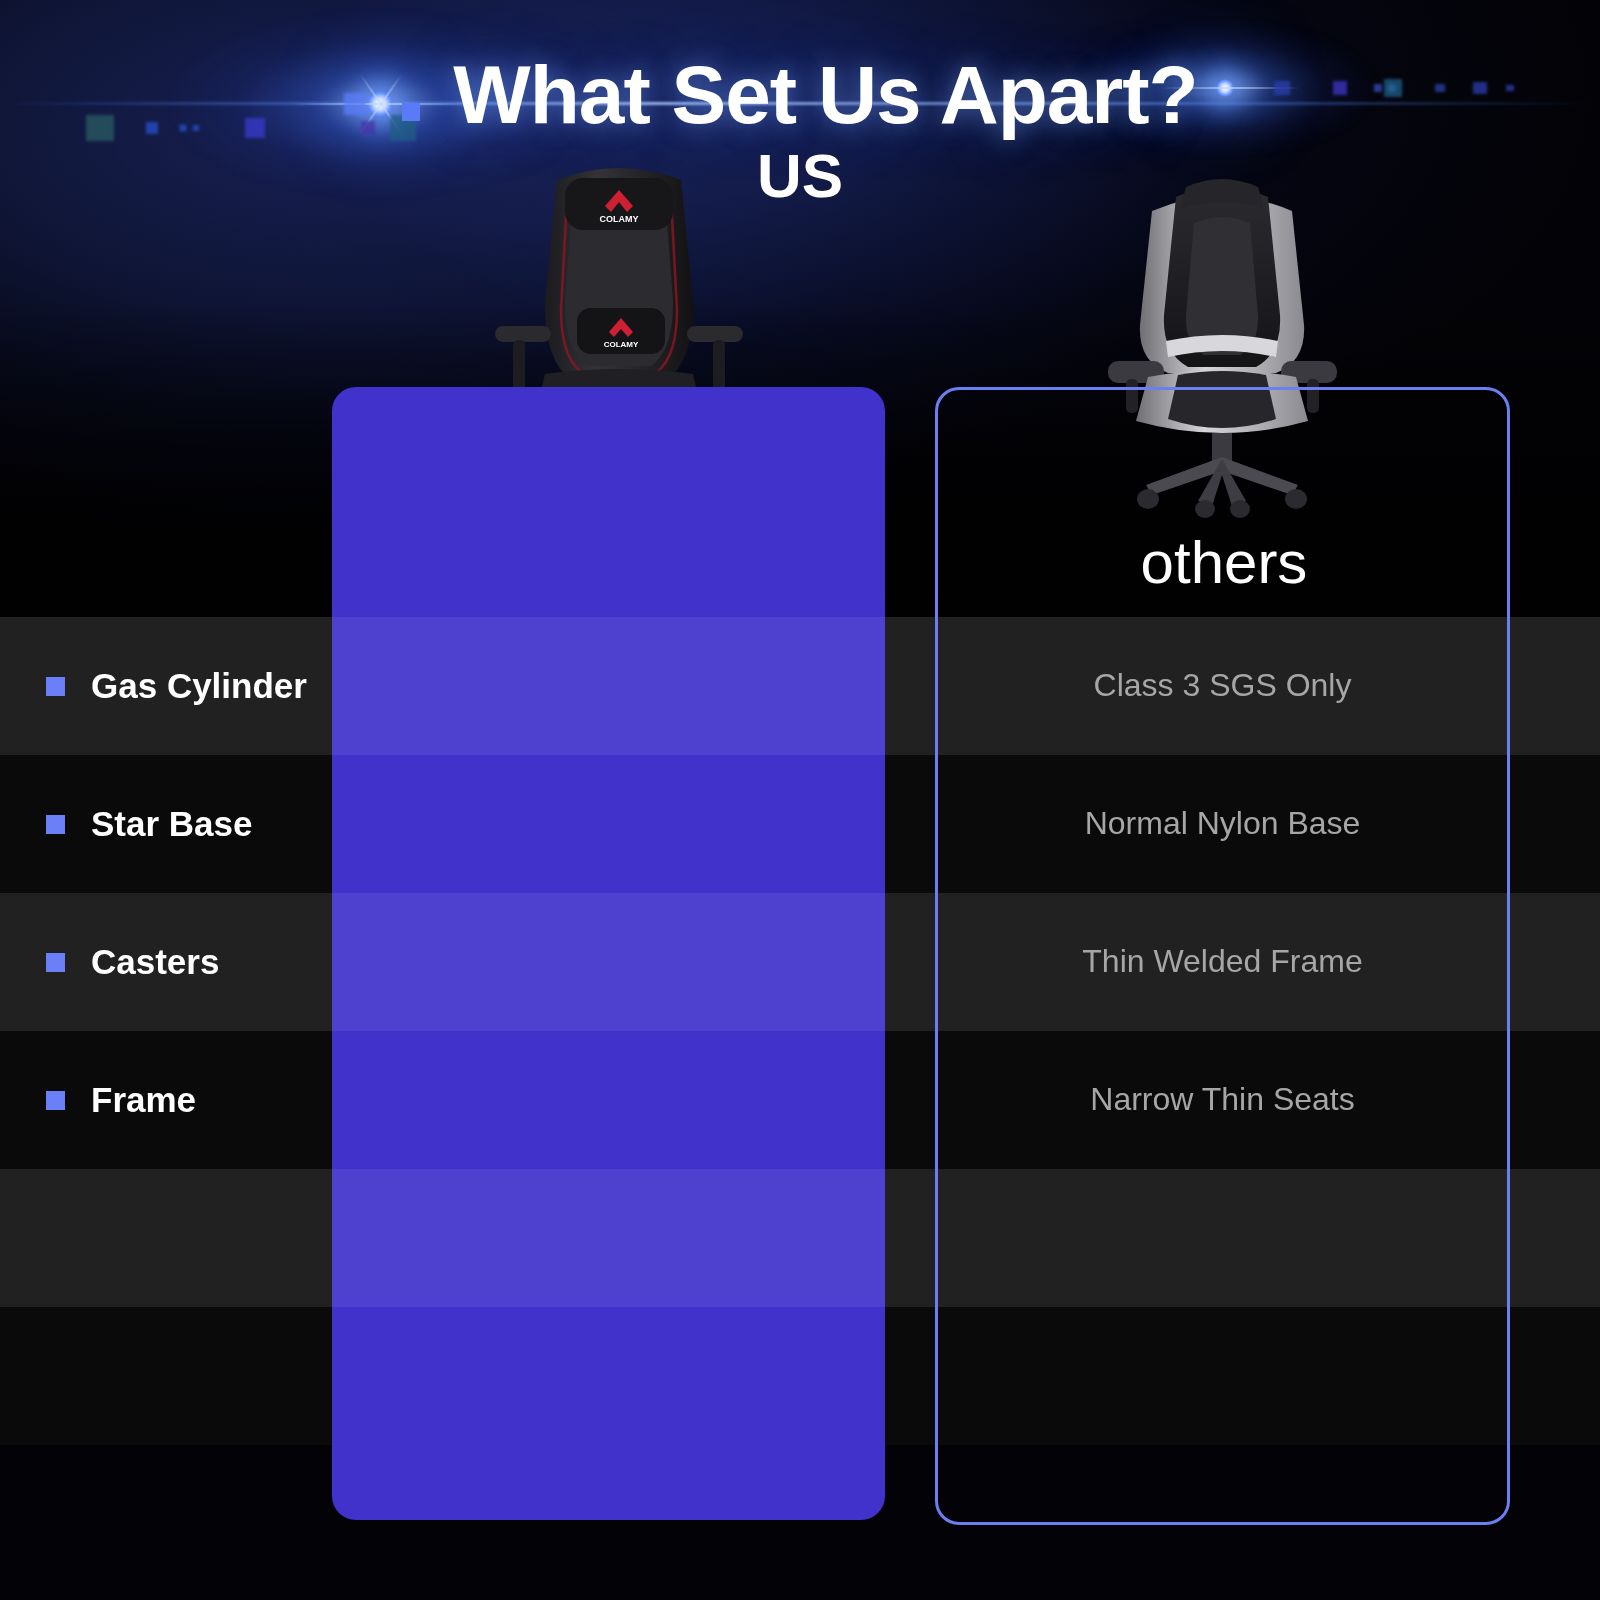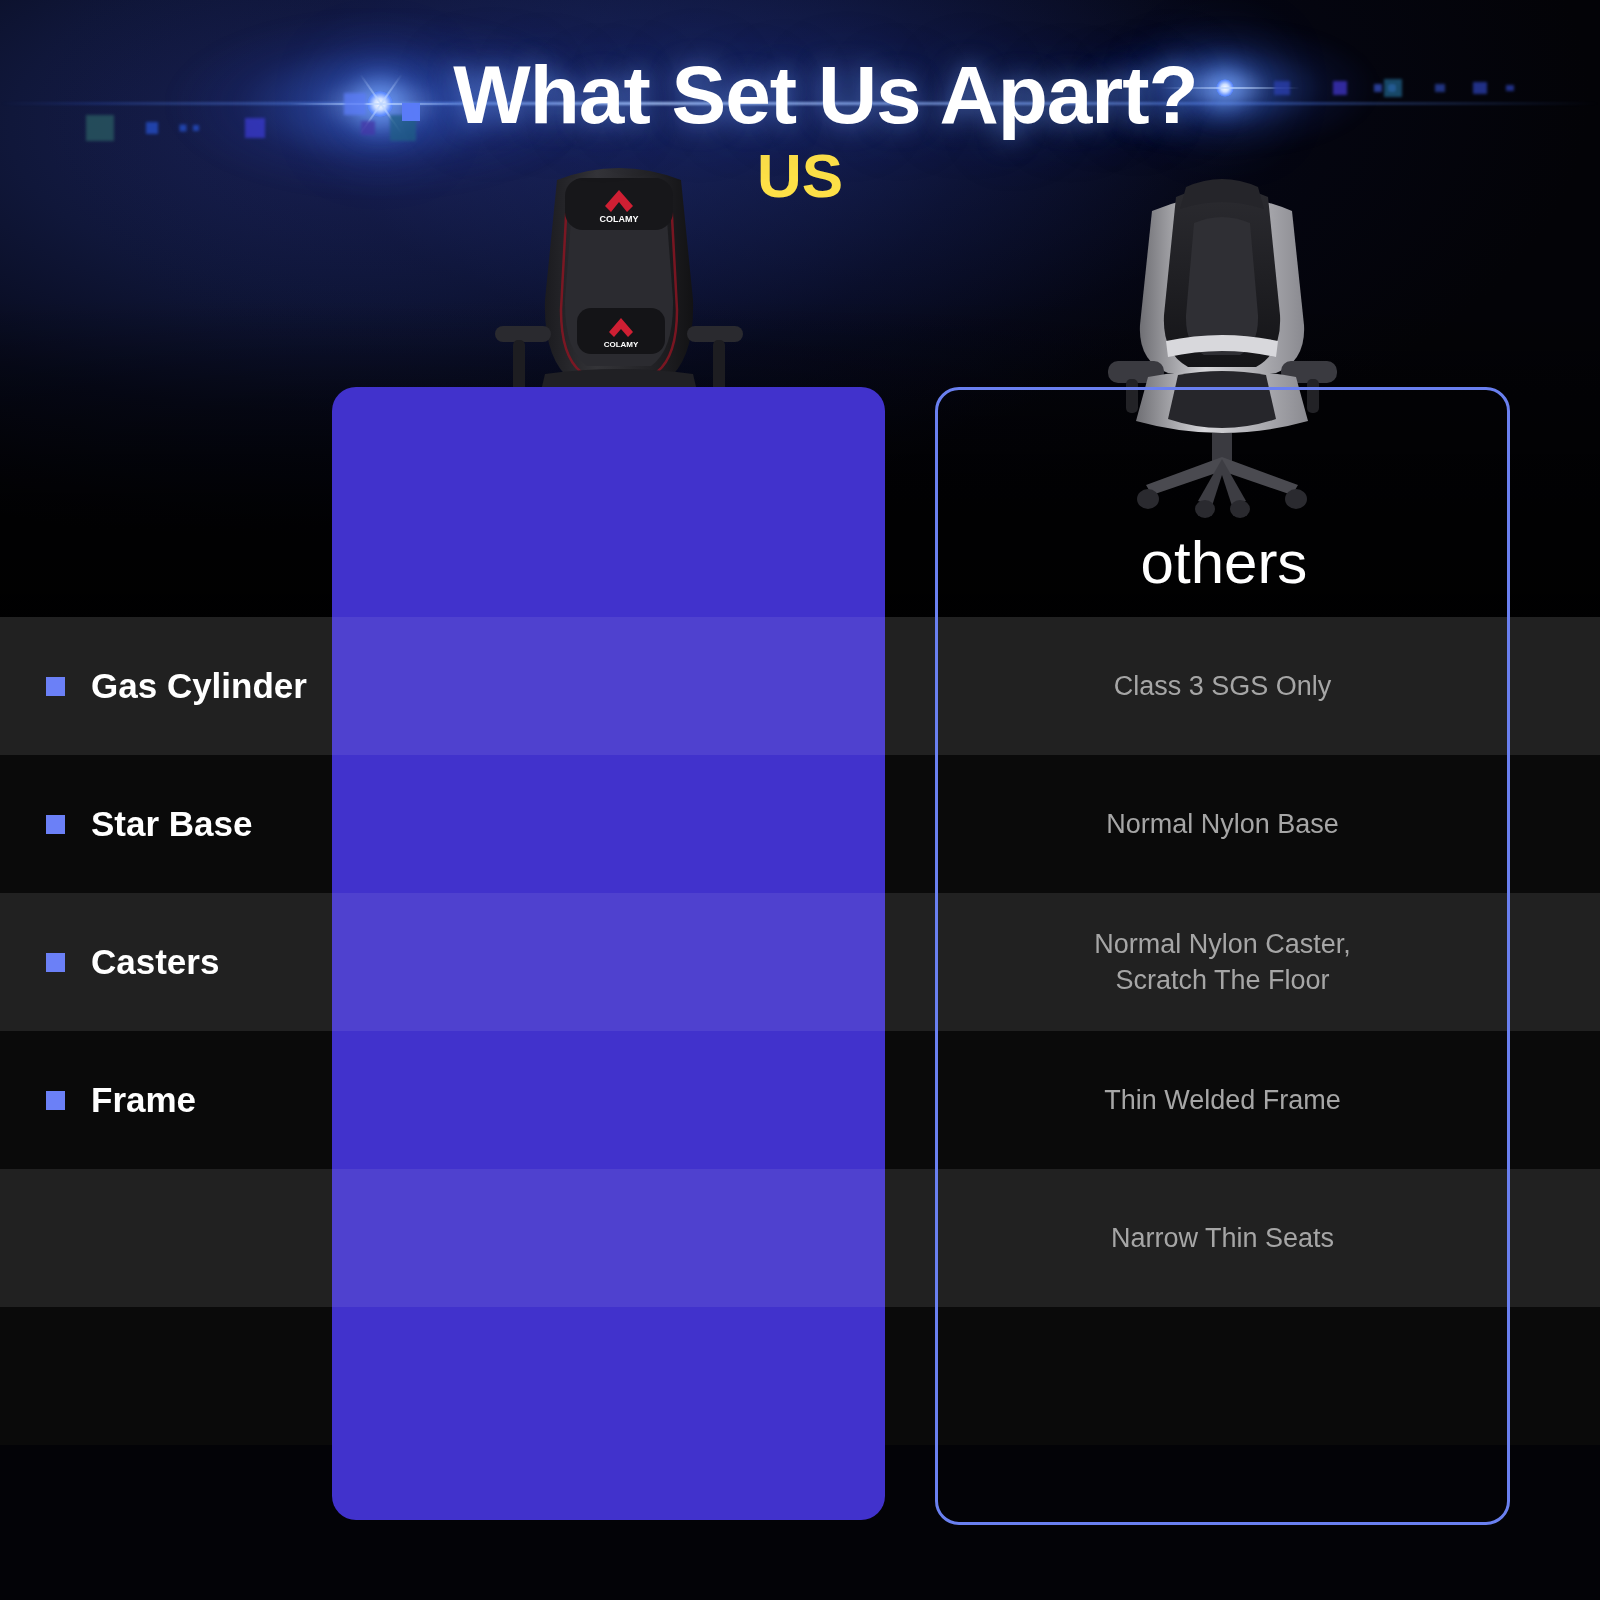--- a/index.html
+++ b/index.html
@@ -119,21 +119,21 @@
     z-index: 4;
     overflow: hidden;
   }
   .us-card .band {
     position: absolute; left: 0; right: 0; height: 138px;
     background: rgba(255,255,255,.075);
   }
   .us-head {
     position: absolute; left: 0; right: 0; top: 140px;
     text-align: center;
-    font-size: 62px; font-weight: bold; color: #fde047;
+    font-size: 62px; font-weight: bold; color: #ffffff;
     z-index: 3;
     letter-spacing: 0px;
   }
   .us-rows {
     position: absolute; left: 0; right: 0; top: 230px;
     z-index: 3;
   }
   .us-cell {
     height: 138px;
     display: flex; align-items: center; justify-content: center;
@@ -165,21 +165,21 @@
   }
   .others-rows {
     position: absolute; left: 935px; top: 617px; width: 575px;
     z-index: 6;
   }
   .others-cell {
     height: 138px;
     display: flex; align-items: center; justify-content: center;
     text-align: center;
     color: #a6a6a6;
-    font-size: 27px;
+    font-size: 32px;
     font-weight: 300;
     line-height: 1.35;
     padding: 0 24px;
     box-sizing: border-box;
     border-radius: 20px;
   }
 
   
   .labels {
     position: absolute; left: 0; top: 617px; width: 332px;
@@ -386,21 +386,20 @@
     <div class="us-cell">One-Piece Molded Foam</div>
     <div class="us-cell">Thicker &amp;Wider Seats<br>（5.91" Thickness）</div>
   </div>
 
   <div class="others-panel"></div>
   <div class="others-head">others</div>
 
   <div class="others-rows">
     <div class="others-cell">Class 3 SGS Only</div>
     <div class="others-cell">Normal Nylon Base</div>
-    <div class="others-cell">Normal Nylon Caster,<br>Scratch The Floor</div>
     <div class="others-cell">Thin Welded Frame</div>
     <div class="others-cell">Narrow Thin Seats</div>
   </div>
 
   <div class="labels">
     <div class="label-row">
       <span class="label-bullet"></span>
       <span class="label-text">Gas Cylinder</span>
     </div>
     <div class="label-row">

